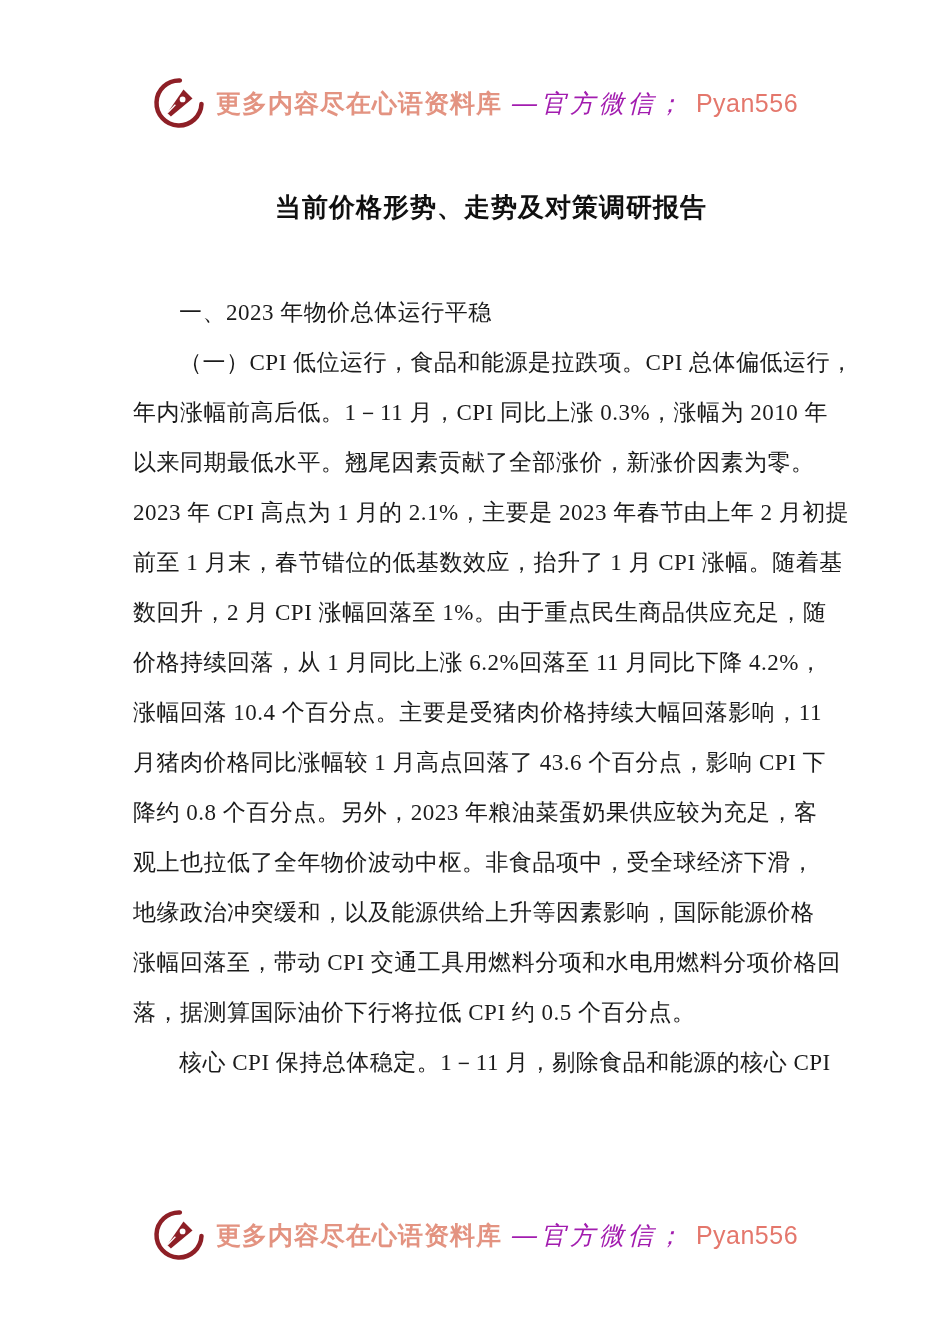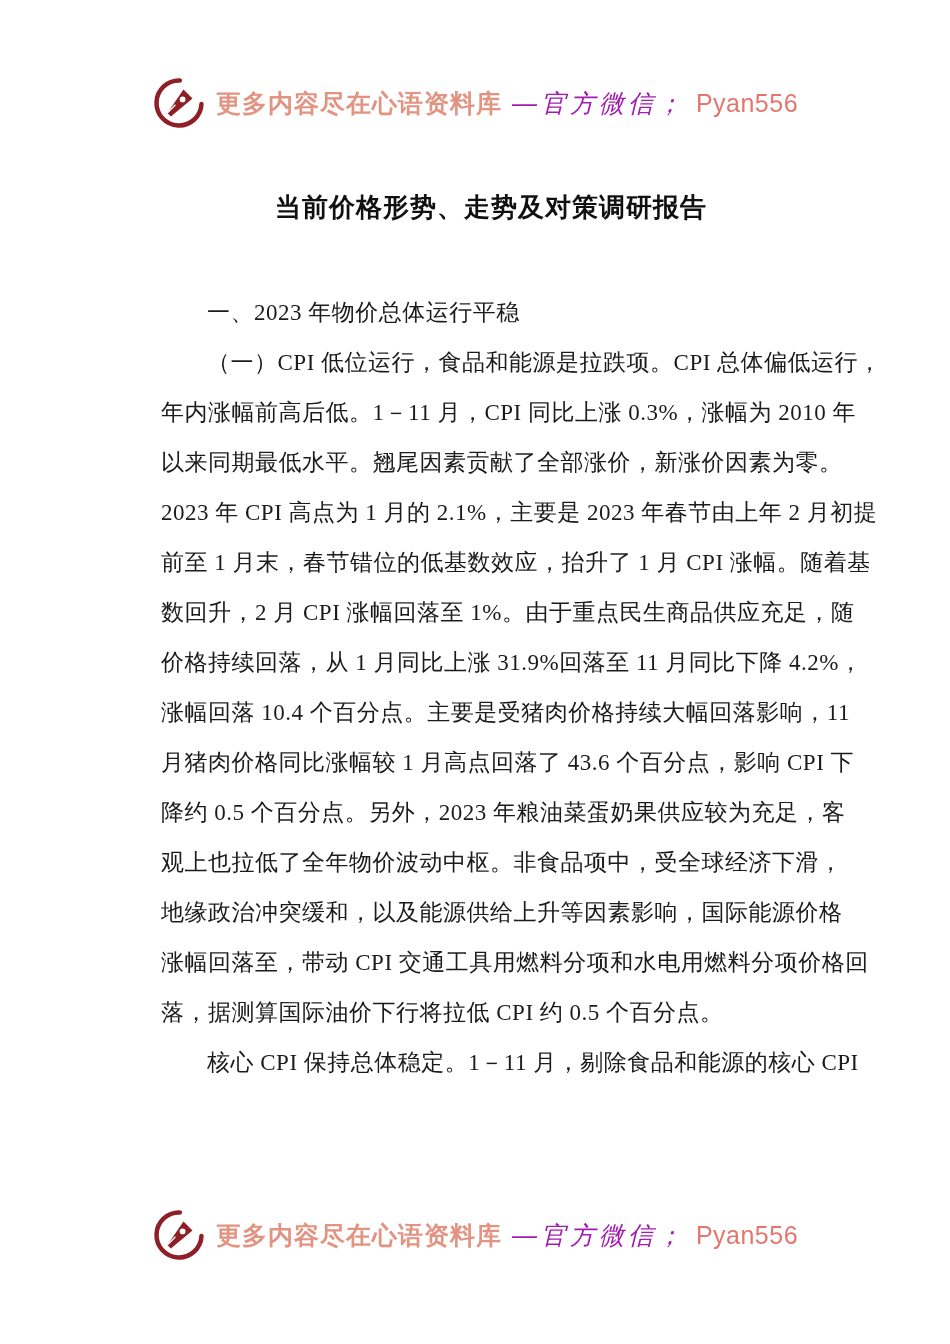--- a/index.html
+++ b/index.html
@@ -48,21 +48,20 @@
   }
   .doc-body{
     position:absolute;top:288px;left:133px;width:690px;
   }
   .line{
     height:50px;line-height:50px;
     font-size:23px;color:#1b1b1b;
     letter-spacing:0.5px;
     white-space:nowrap;
     font-family:"Liberation Serif",serif;
-    margin-left:28px;
   }
   .line.indent{padding-left:46px;}
 </style>
 </head>
 <body>
 
 <div class="page">
 
   <div class="banner header">
     <span class="logo">
@@ -81,24 +80,24 @@
   <h1 class="doc-title">当前价格形势、走势及对策调研报告</h1>
 
   <div class="doc-body" id="doc-body">
       <div class="line indent">一、2023 年物价总体运行平稳</div>
       <div class="line indent">（一）CPI 低位运行，食品和能源是拉跌项。CPI 总体偏低运行，</div>
       <div class="line">年内涨幅前高后低。1－11 月，CPI 同比上涨 0.3%，涨幅为 2010 年</div>
       <div class="line">以来同期最低水平。翘尾因素贡献了全部涨价，新涨价因素为零。</div>
       <div class="line">2023 年 CPI 高点为 1 月的 2.1%，主要是 2023 年春节由上年 2 月初提</div>
       <div class="line">前至 1 月末，春节错位的低基数效应，抬升了 1 月 CPI 涨幅。随着基</div>
       <div class="line">数回升，2 月 CPI 涨幅回落至 1%。由于重点民生商品供应充足，随</div>
-      <div class="line">价格持续回落，从 1 月同比上涨 31.9%回落至 11 月同比下降 4.2%，</div>
+      <div class="line">价格持续回落，从 1 月同比上涨 6.2%回落至 11 月同比下降 4.2%，</div>
       <div class="line">涨幅回落 10.4 个百分点。主要是受猪肉价格持续大幅回落影响，11</div>
       <div class="line">月猪肉价格同比涨幅较 1 月高点回落了 43.6 个百分点，影响 CPI 下</div>
-      <div class="line">降约 0.5 个百分点。另外，2023 年粮油菜蛋奶果供应较为充足，客</div>
+      <div class="line">降约 0.8 个百分点。另外，2023 年粮油菜蛋奶果供应较为充足，客</div>
       <div class="line">观上也拉低了全年物价波动中枢。非食品项中，受全球经济下滑，</div>
       <div class="line">地缘政治冲突缓和，以及能源供给上升等因素影响，国际能源价格</div>
       <div class="line">涨幅回落至，带动 CPI 交通工具用燃料分项和水电用燃料分项价格回</div>
       <div class="line">落，据测算国际油价下行将拉低 CPI 约 0.5 个百分点。</div>
       <div class="line indent">核心 CPI 保持总体稳定。1－11 月，剔除食品和能源的核心 CPI</div>
     </div>
 
   <div class="banner footer">
     <span class="logo">
       <svg viewBox="0 0 60 60" xmlns="http://www.w3.org/2000/svg">

